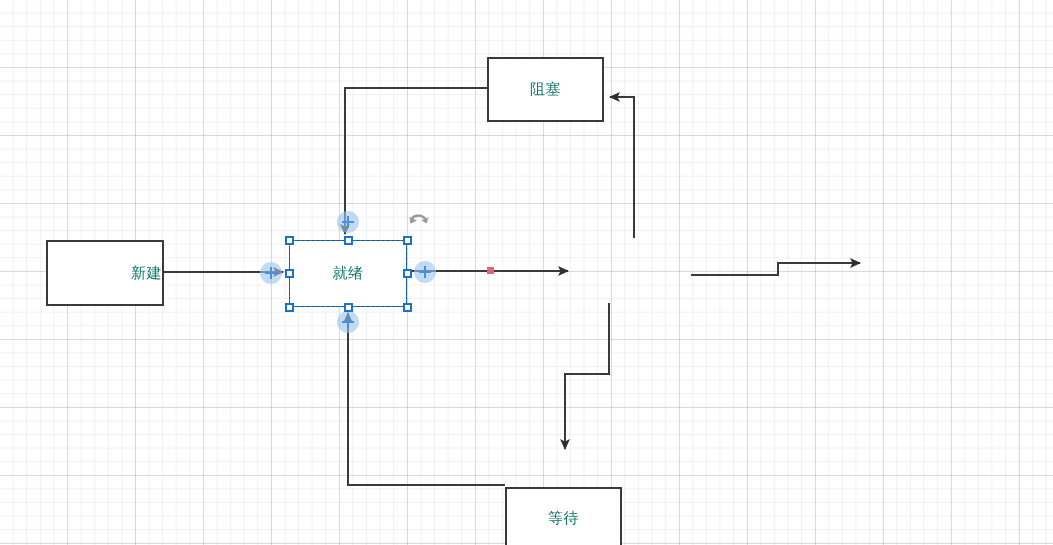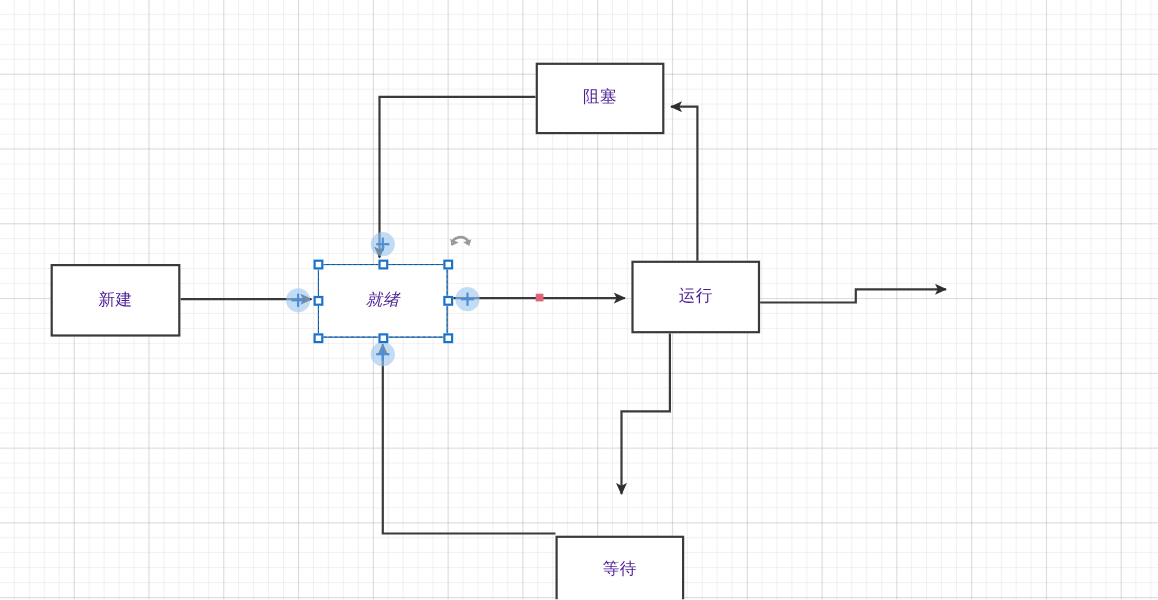--- a/index.html
+++ b/index.html
@@ -36,35 +36,34 @@
   }
   .node {
     position: absolute;
     box-sizing: border-box;
     background: #ffffff;
     border: 2px solid #3a3a3a;
     display: flex;
     align-items: center;
     justify-content: center;
     text-align: center;
-    color: #4c1d95;
+    color: #0f766e;
     font-size: 15px;
     line-height: 1.5;
     letter-spacing: 0.5px;
     z-index: 3;
   }
   .node-label {
     display: block;
     white-space: pre-line;
   }
   
   .node.selected {
     border: 1px solid #12507f;
     background: #ffffff;
-    font-style: italic;
   }
   .sel-dash {
     position: absolute;
     pointer-events: none;
     z-index: 4;
     border: 1px dashed #1a73c8;
     box-sizing: border-box;
   }
   .handle {
     position: absolute;
@@ -142,35 +141,32 @@
     <polyline points="505,485 348,485 348,313" fill="none" stroke="#3a3a3a" stroke-width="2" marker-end="url(#arrowU)"></polyline>
   </svg>
 
   <div class="conn-plus" style="left:260px; top:262px;"></div>
   <div class="conn-plus" style="left:414px; top:261px;"></div>
   <div class="conn-plus" style="left:337px; top:211px;"></div>
   <div class="conn-plus" style="left:337px; top:311px;"></div>
 
   <div class="waypoint" style="left:487px; top:267px;"></div>
 
-  <div class="node" style="left:46px; top:240px; width:118px; height:66px;">
+  <div class="node" style="left:46px; top:240px; width:118px; height:66px;justify-content:flex-end;">
     <span class="node-label">新建</span>
   </div>
 
   <div class="node selected" style="left:289px; top:240px; width:118px; height:67px;">
     <span class="node-label">就绪</span>
   </div>
 
   <div class="node" style="left:487px; top:57px; width:117px; height:65px;">
     <span class="node-label">阻塞</span>
   </div>
 
-  <div class="node" style="left:574px; top:237px; width:117px; height:66px;">
-    <span class="node-label">运行</span>
-  </div>
 
 
   <div class="node" style="left:505px; top:455px; width:117px; height:62px;margin-top:32px;">
     <span class="node-label">等待</span>
   </div>
 
   <div class="sel-dash" style="left:289px; top:240px; width:118px; height:67px;"></div>
 
   <div class="handle" style="left:285px; top:236px;"></div>
   <div class="handle" style="left:344px; top:236px;"></div>

